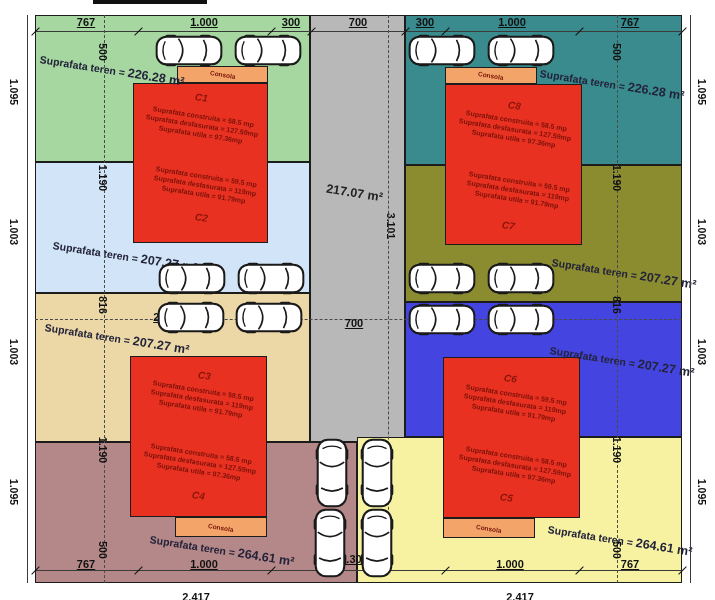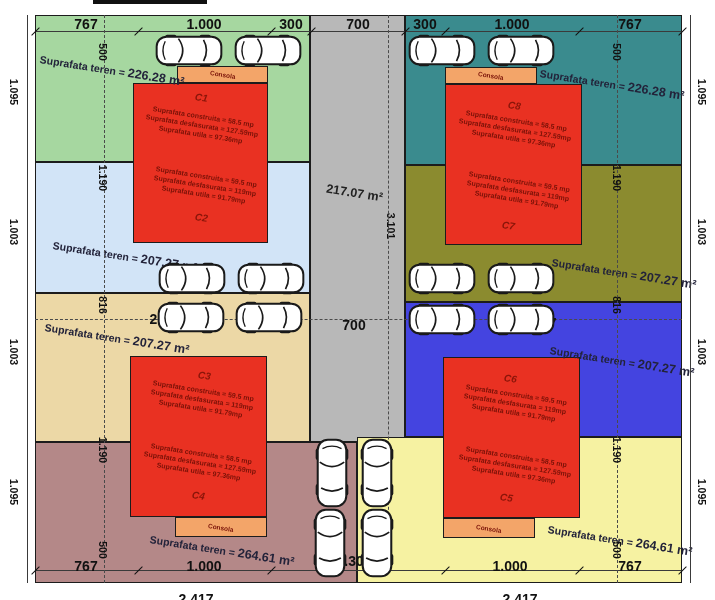--- a/index.html
+++ b/index.html
@@ -13,22 +13,22 @@
   .house-label{position:absolute;color:#8b1509;font-weight:bold;font-style:italic;
                font-size:10px;transform:rotate(9deg);white-space:nowrap;}
   .house-text{position:absolute;width:120px;text-align:center;color:#7a1208;
               font-size:7px;font-weight:bold;line-height:9px;transform:rotate(9deg);}
   .house-text div{white-space:nowrap;}
   .teren{position:absolute;color:#23233a;font-size:10.5px;font-weight:bold;
          transform:rotate(9deg);transform-origin:left center;white-space:nowrap;}
   .teren b{font-size:12.5px;}
   .road-area{position:absolute;color:#222;font-size:12.5px;font-weight:bold;
              transform:rotate(9deg);white-space:nowrap;}
-  .hdim{position:absolute;transform:translateX(-50%);font-size:14px;font-weight:bold;
-        color:#111;white-space:nowrap;}
+  .hdim{position:absolute;transform:translateX(-50%);font-size:11px;font-weight:bold;
+        color:#111;white-space:nowrap;text-decoration:underline;}
   .vdim{position:absolute;width:40px;height:14px;line-height:14px;text-align:center;
         transform:rotate(90deg);font-size:10.5px;font-weight:bold;color:#111;white-space:nowrap;}
   .hline{position:absolute;height:0;border-top:1px solid #3a3a3a;}
   .vline{position:absolute;width:0;border-left:1px solid #3a3a3a;}
   .dashed-h{border-top:1px dashed #4a4a4a;}
   .dashed-v{border-left:1px dashed #4a4a4a;}
   .tick{position:absolute;width:11px;height:1px;background:#111;transform:rotate(-45deg);}
   .car{position:absolute;}
   .car svg{display:block;}
   .car.vert{width:36px;height:72px;}

